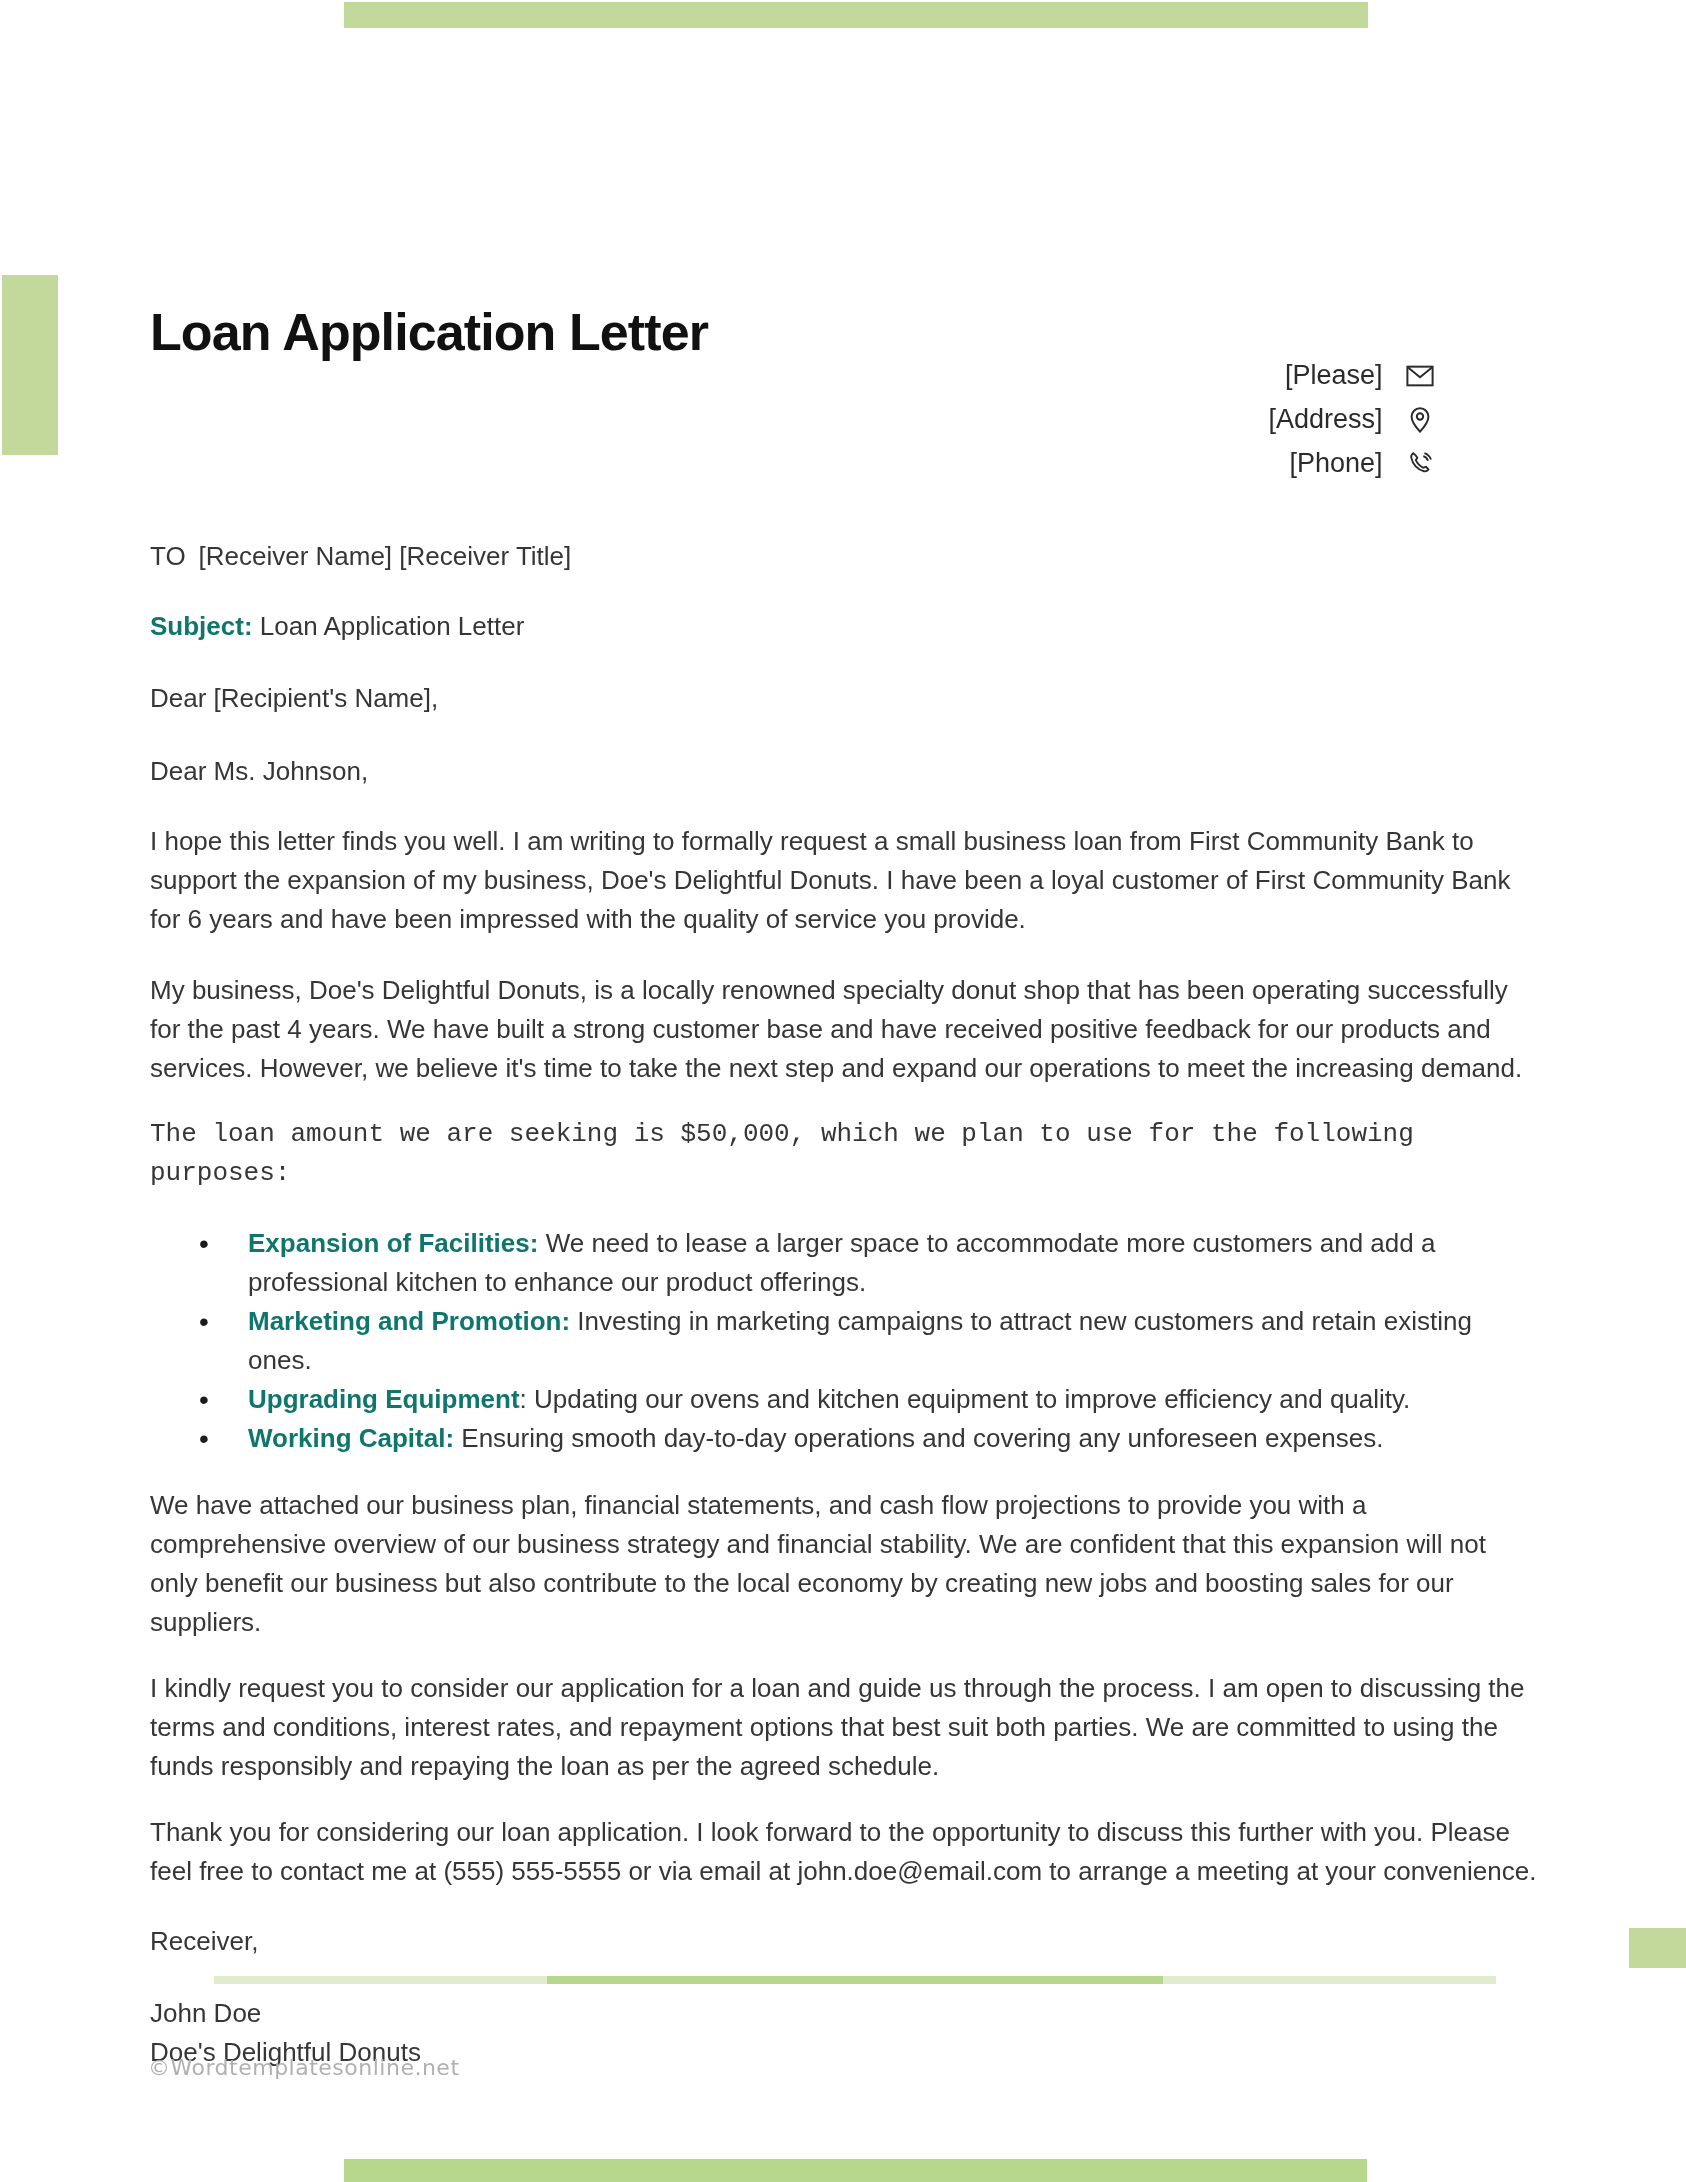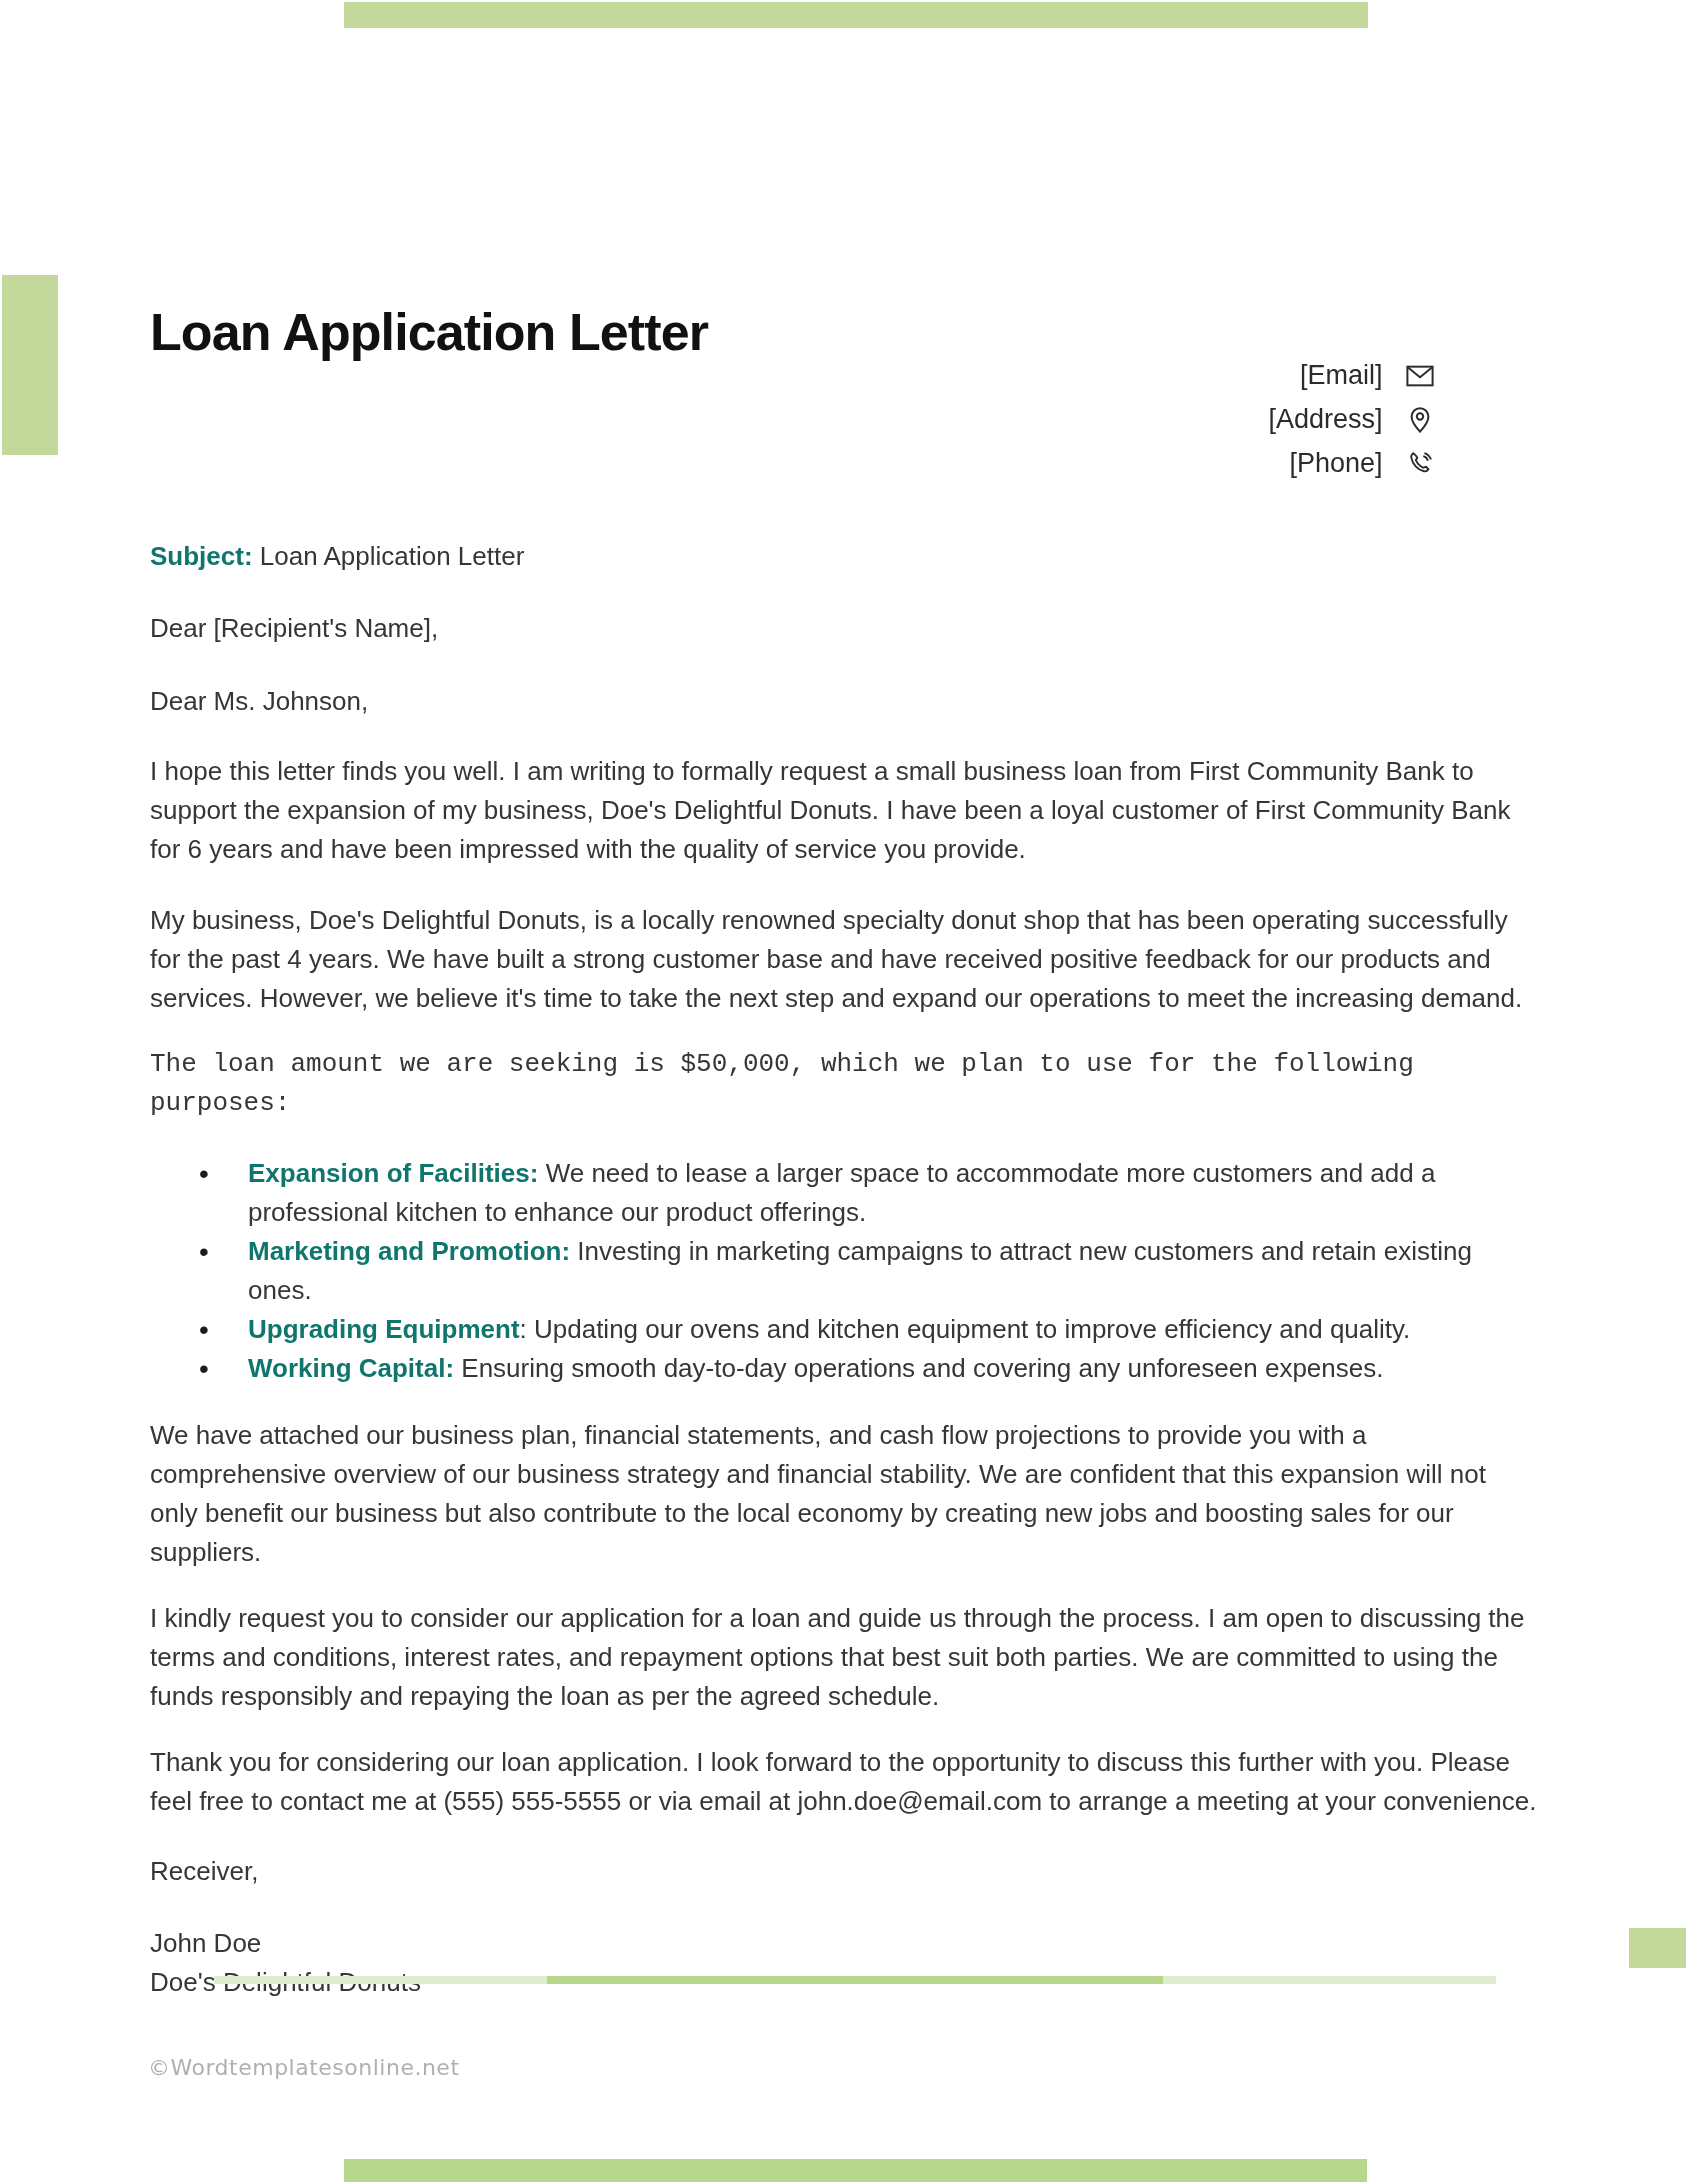--- a/index.html
+++ b/index.html
@@ -68,21 +68,21 @@
 
 <div class="page">
 
   <div class="bar-top"></div>
   <div class="block-left"></div>
 
   <h1 class="title">Loan Application Letter</h1>
 
   <div class="contact">
     <div class="contact-row">
-      <span>[Email]</span>
+      <span>[Please]</span>
       <span class="c-icon">
         <svg viewBox="0 0 24 20" fill="none" stroke="currentColor" stroke-width="1.7">
           <rect x="1.2" y="2" width="21.6" height="16"></rect>
           <path d="M1.5 2.5 L12 11 L22.5 2.5"></path>
         </svg>
       </span>
     </div>
     <div class="contact-row">
       <span>[Address]</span>
       <span class="c-icon">
@@ -98,20 +98,24 @@
         <svg viewBox="0 0 24 24" fill="none" stroke="currentColor" stroke-width="1.6">
           <path d="M8.3 4.6 L6.2 2.8 C5.1 3.6 4.2 5 4.5 6.6 C5.6 12.2 10 16.9 15.4 18.2 C17 18.6 18.4 17.8 19.2 16.6 L17.3 14.4 L14.7 15.2 C12 13.9 9.7 11.5 8.4 8.7 L9.7 6.6 Z"></path>
           <path d="M14.8 5.2 A5.5 5.5 0 0 1 18.8 9.2"></path>
           <path d="M15.8 2.6 A8.6 8.6 0 0 1 21.4 8.2"></path>
         </svg>
       </span>
     </div>
   </div>
 
   <main class="content">
+    <p class="to-line">
+      <span>TO</span>
+      <span class="to-value">[Receiver Name] [Receiver Title]</span>
+    </p>
 
     <p class="subject">
       <strong>Subject:</strong><span> Loan Application Letter</span>
     </p>
 
     <p class="salut-1">Dear [Recipient's Name],</p>
     <p class="salut-2">Dear Ms. Johnson,</p>
 
     <p class="para-1">I hope this letter finds you well. I am writing to formally request a small business loan from First Community Bank to support the expansion of my business, Doe's Delightful Donuts. I have been a loyal customer of First Community Bank for 6 years and have been impressed with the quality of service you provide.</p>
     <p class="para-2">My business, Doe's Delightful Donuts, is a locally renowned specialty donut shop that has been operating successfully for the past 4 years. We have built a strong customer base and have received positive feedback for our products and services. However, we believe it's time to take the next step and expand our operations to meet the increasing demand.</p>

